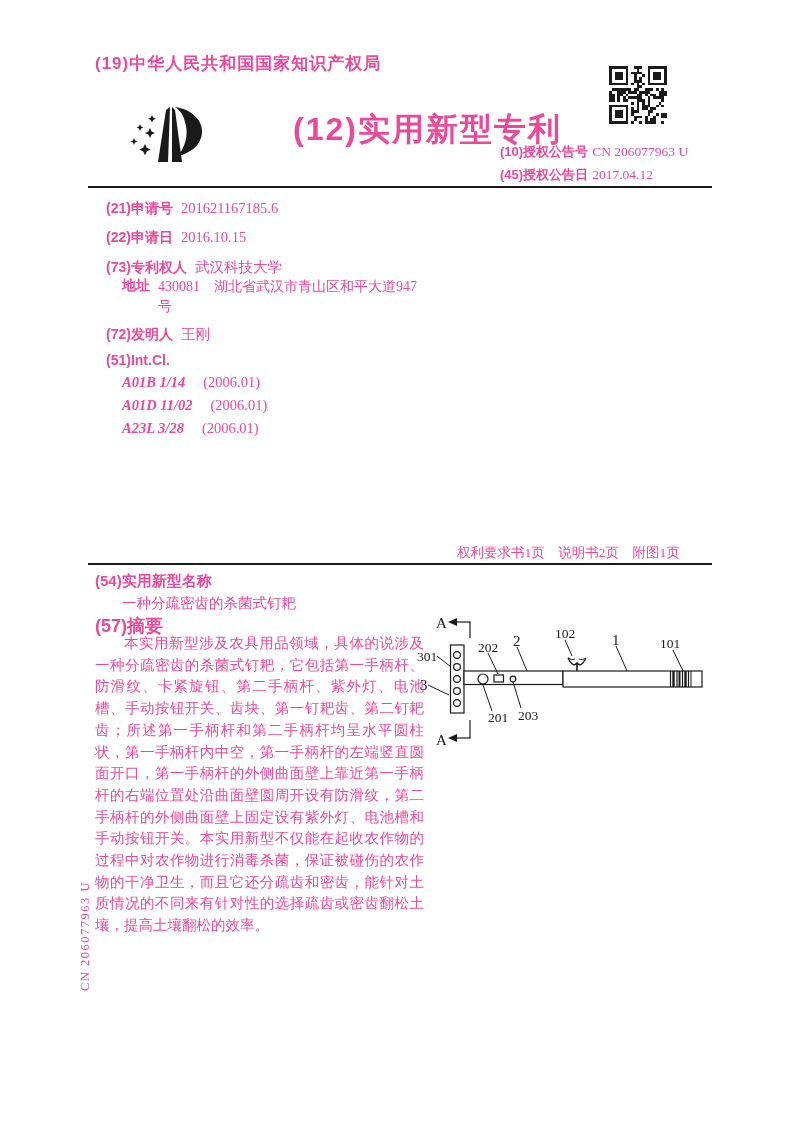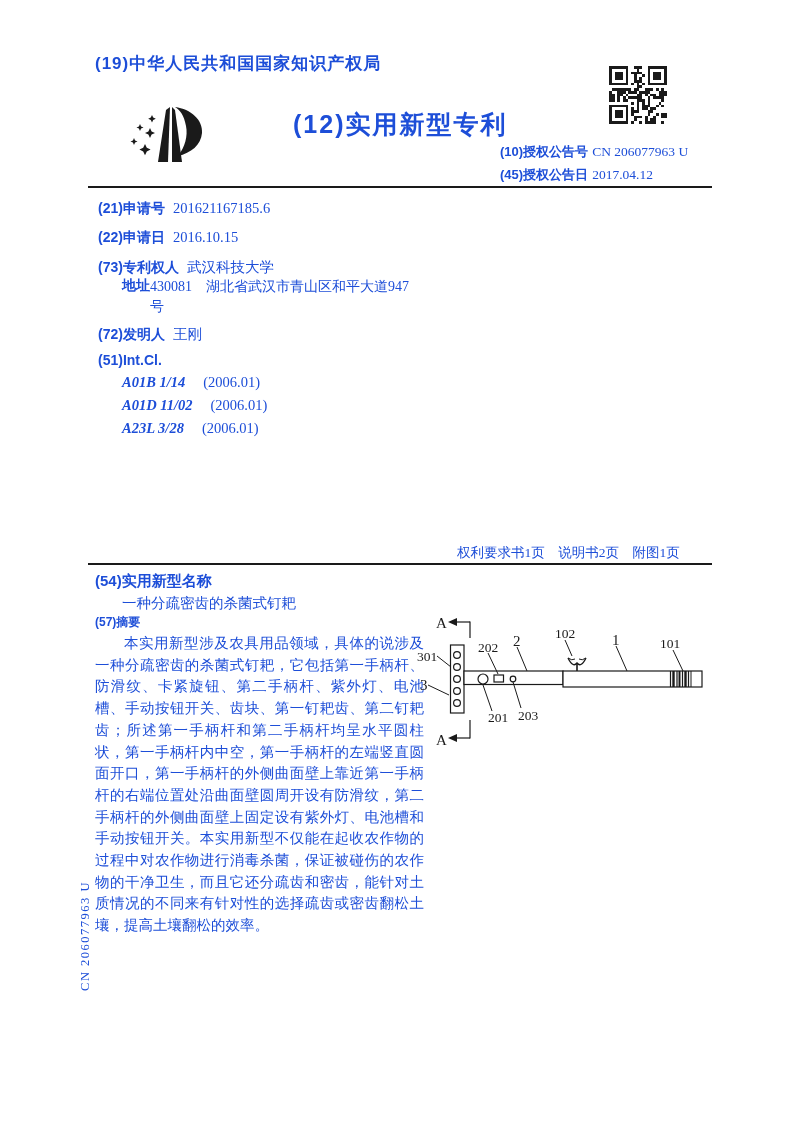--- a/index.html
+++ b/index.html
@@ -1,42 +1,42 @@
 <!DOCTYPE html>
 <html><head>
 <meta charset="utf-8">
 <style>
   html,body{margin:0;padding:0;background:#fff;}
   .page{position:relative;width:800px;height:1131px;background:#ffffff;overflow:hidden;
-        font-family:"Liberation Sans",sans-serif;color:#1d4ed8;}
+        font-family:"Liberation Sans",sans-serif;color:#ec4899;}
   .abs{position:absolute;}
   .serif{font-family:"Liberation Serif",serif;}
 
   .office{left:95px;top:52px;font-size:17px;font-weight:bold;letter-spacing:1px;white-space:nowrap;}
-  .doctype{left:293px;top:108px;font-size:25px;font-weight:bold;letter-spacing:2px;white-space:nowrap;}
+  .doctype{left:293px;top:108px;font-size:32px;font-weight:bold;letter-spacing:2px;white-space:nowrap;}
   .logo{left:130px;top:100px;}
   .qr{left:609px;top:66px;width:58px;height:58px;}
   .publine{left:500px;font-size:13px;white-space:nowrap;text-align:right;}
   .publine .flbl{font-weight:bold;}
   .publine .fval{font-family:"Liberation Serif",serif;font-size:13.5px;margin-left:4px;}
   .rule{left:88px;width:624px;height:2px;background:#1a1a1a;}
 
-  .row{left:98px;font-size:14px;white-space:nowrap;}
+  .row{left:106px;font-size:14px;white-space:nowrap;}
   .flbl{font-weight:bold;}
   .fval{font-family:"Liberation Serif",serif;font-size:14.5px;margin-left:8px;}
   .addr-row{left:122px;top:277px;display:flex;font-size:14px;}
-  .addr-val{width:270px;line-height:20px;}
+  .addr-val{width:270px;line-height:20px;margin-left:8px;}
   .intcl-row{left:122px;font-size:14.5px;white-space:nowrap;font-family:"Liberation Serif",serif;}
   .ipc-code{font-style:italic;font-weight:bold;margin-right:18px;}
 
   .pagesinfo{left:457px;top:544px;font-size:13.5px;font-family:"Liberation Serif",serif;white-space:nowrap;text-align:right;}
 
   .s54{left:95px;top:572px;font-size:15px;font-weight:bold;text-align:right;}
   .invtitle{left:122px;top:594px;font-size:14.5px;font-family:"Liberation Serif",serif;}
-  .s57{left:95px;top:614px;font-size:12px;font-weight:bold;}
+  .s57{left:95px;top:614px;font-size:18px;font-weight:bold;}
   .abstract{left:95px;top:633px;width:329px;font-family:"Liberation Serif",serif;font-size:14.5px;
             line-height:21.7px;text-align:justify;text-indent:2em;}
 
   .fig{left:410px;top:605px;}
   .sidecode{left:85px;top:936px;transform:translate(-50%,-50%) rotate(-90deg);
             font-family:"Liberation Serif",serif;font-size:12.5px;letter-spacing:1.5px;white-space:nowrap;}
 </style>
 </head>
 <body>
 

